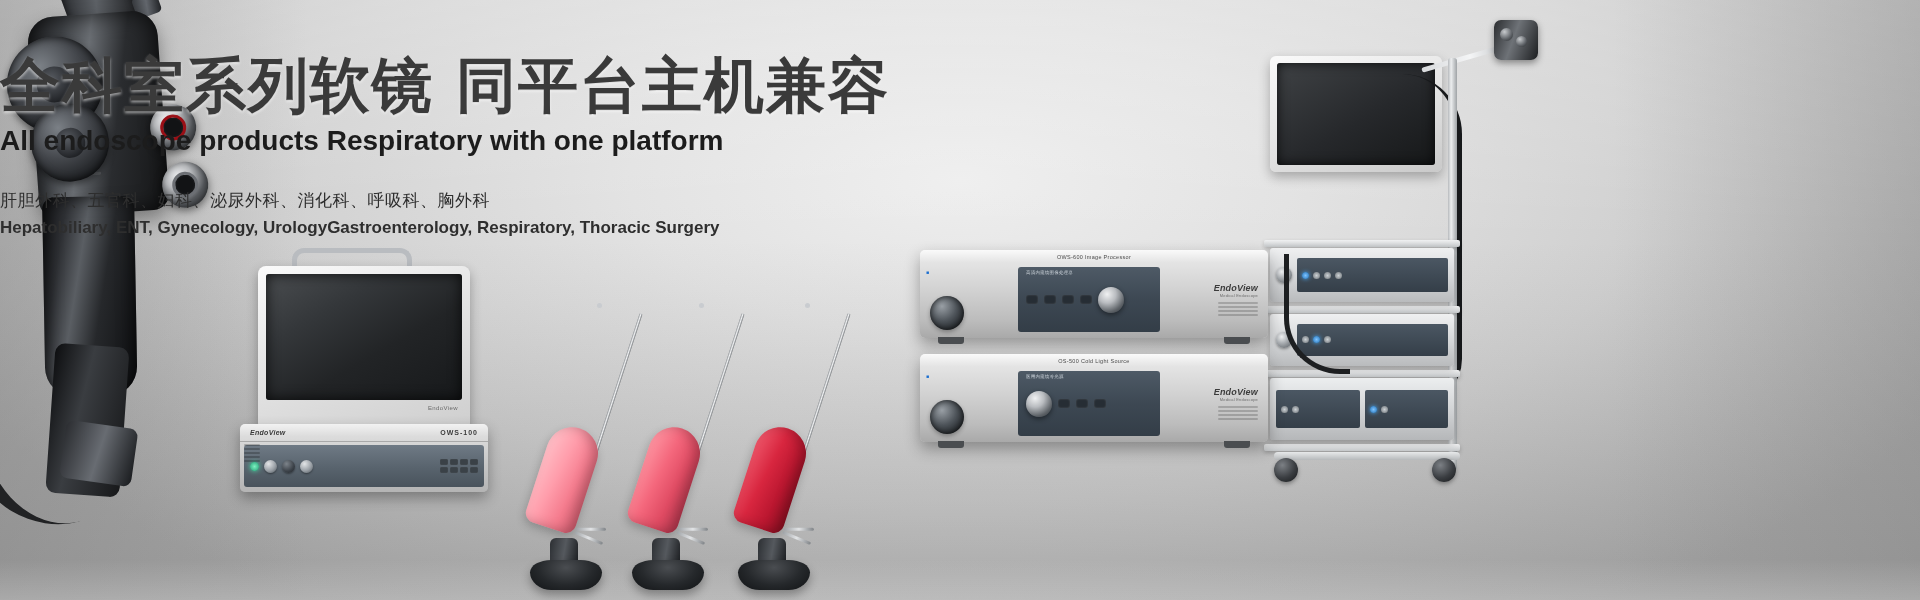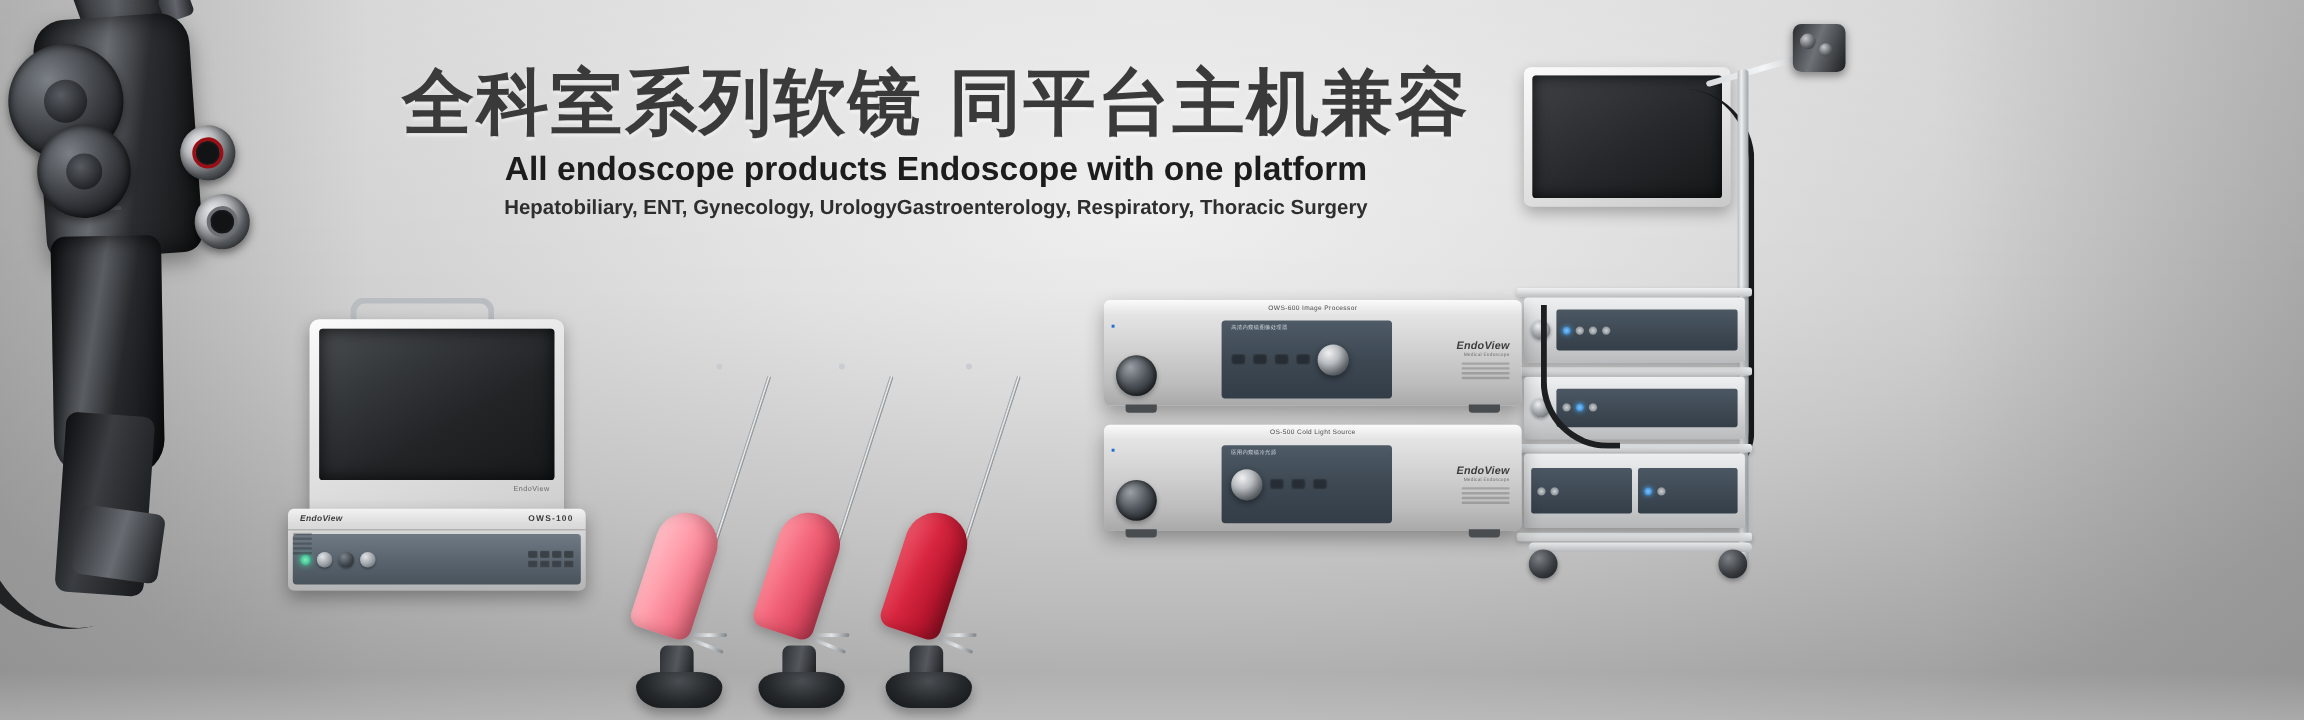--- a/index.html
+++ b/index.html
@@ -24,21 +24,21 @@
       linear-gradient(90deg, rgba(120,120,120,.30) 0%, rgba(140,140,140,0) 16%, rgba(140,140,140,0) 84%, rgba(120,120,120,.28) 100%),
       linear-gradient(180deg, rgba(255,255,255,.25) 0%, rgba(0,0,0,0) 40%, rgba(60,60,60,.18) 100%);
     pointer-events:none;
   }
 
   
   .textblock {
     position:absolute;
     left:0; top:52px;
     width:1560px;
-    text-align:center;
+    text-align:left;
     z-index:40;
   }
   .headline {
     font-size:60px;
     font-weight:700;
     letter-spacing:2px;
     color:#3a3a3a;
     line-height:1.12;
     text-shadow:0 2px 3px rgba(255,255,255,.55), 0 1px 0 rgba(0,0,0,.12);
     white-space:nowrap;
@@ -412,21 +412,22 @@
 <body>
 
 <div class="banner">
 
   <div class="vignette"></div>
 
   <div class="textblock">
     <div class="headline">
       <span>全科室系列软镜</span><span class="gap"></span><span>同平台主机兼容</span>
     </div>
-    <div class="subhead">All endoscope products Endoscope with one platform</div>
+    <div class="subhead">All endoscope products Respiratory with one platform</div>
+    <div class="depts-cn">肝胆外科、五官科、妇科、泌尿外科、消化科、呼吸科、胸外科</div>
     <div class="depts-en">Hepatobiliary, ENT, Gynecology, UrologyGastroenterology, Respiratory, Thoracic Surgery</div>
   </div>
 
   <div class="prod" id="endoscope">
     <div class="es-stub"></div>
     <div class="es-top"></div>
     <div class="es-stub2"></div>
     <div class="es-body">
       <div class="es-vent" style="left:14px;top:150px"></div>
       <div class="es-vent" style="left:14px;top:158px"></div>

